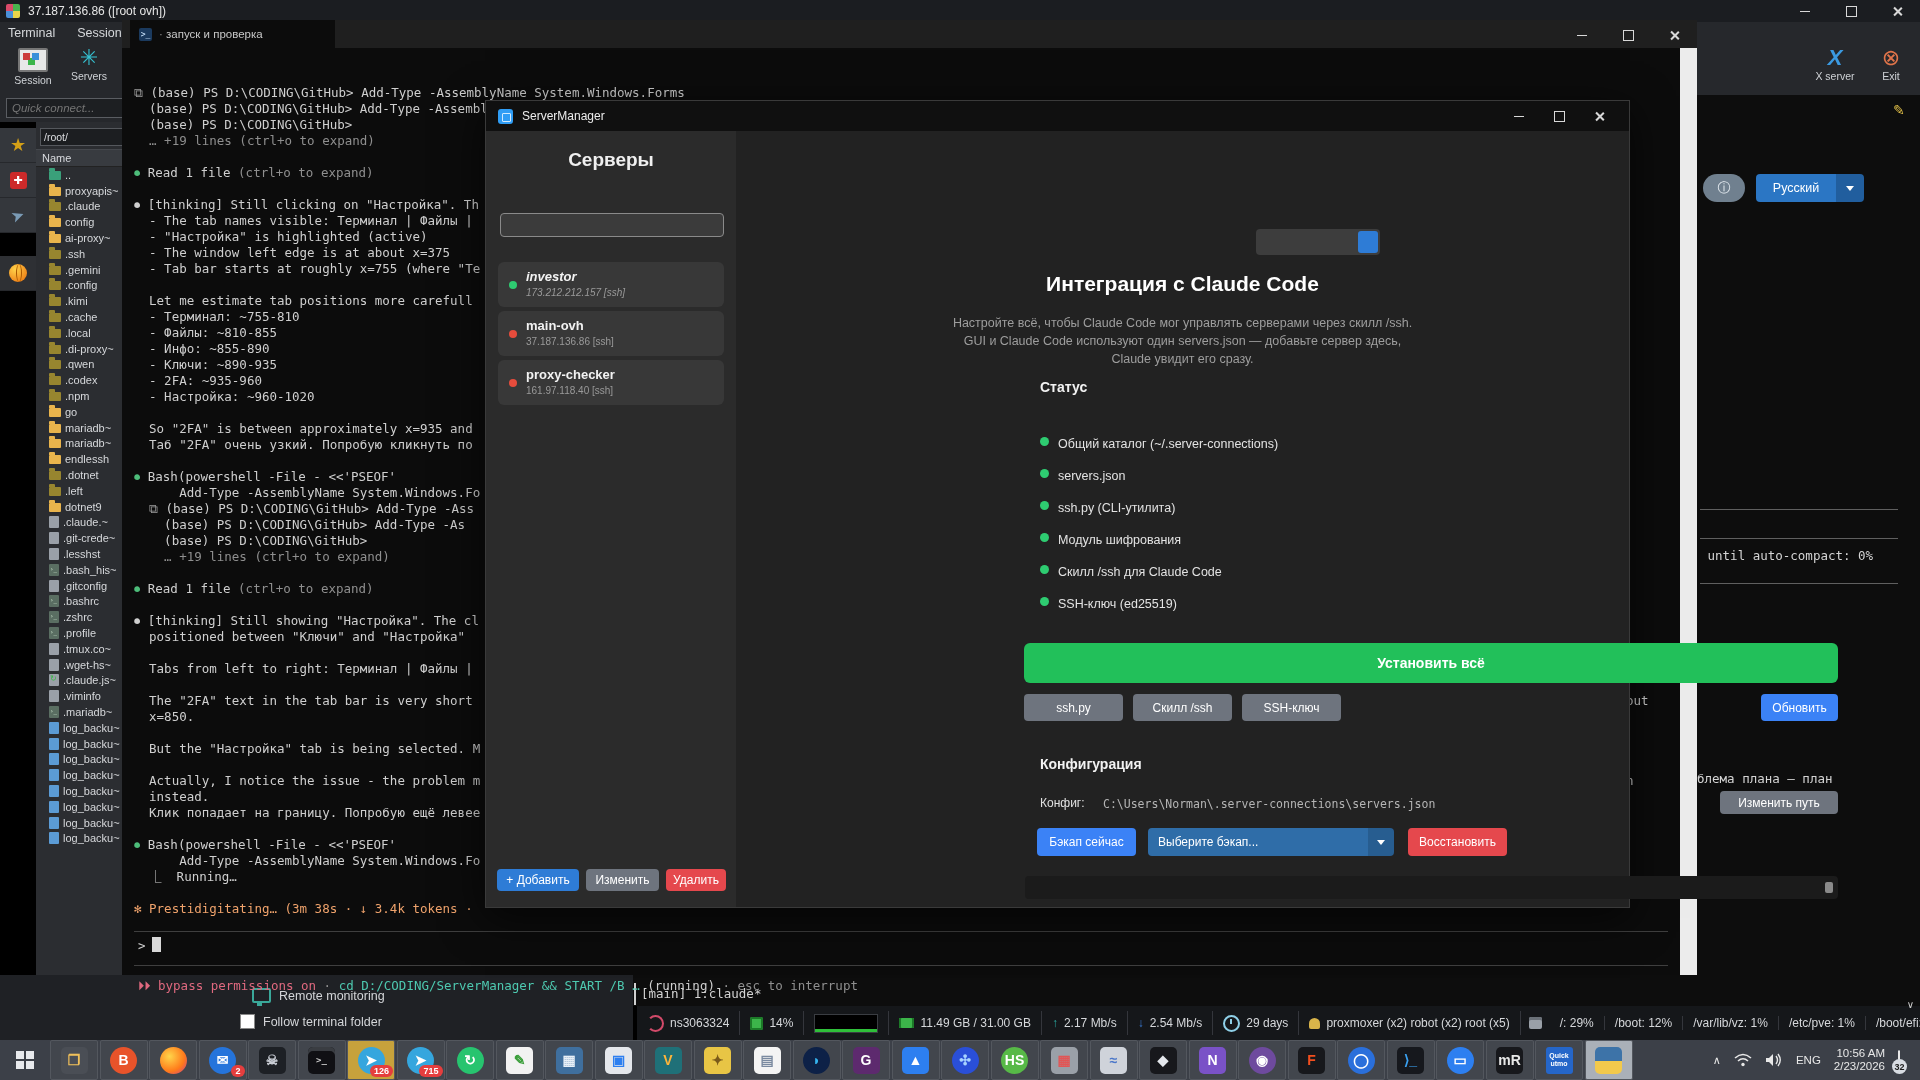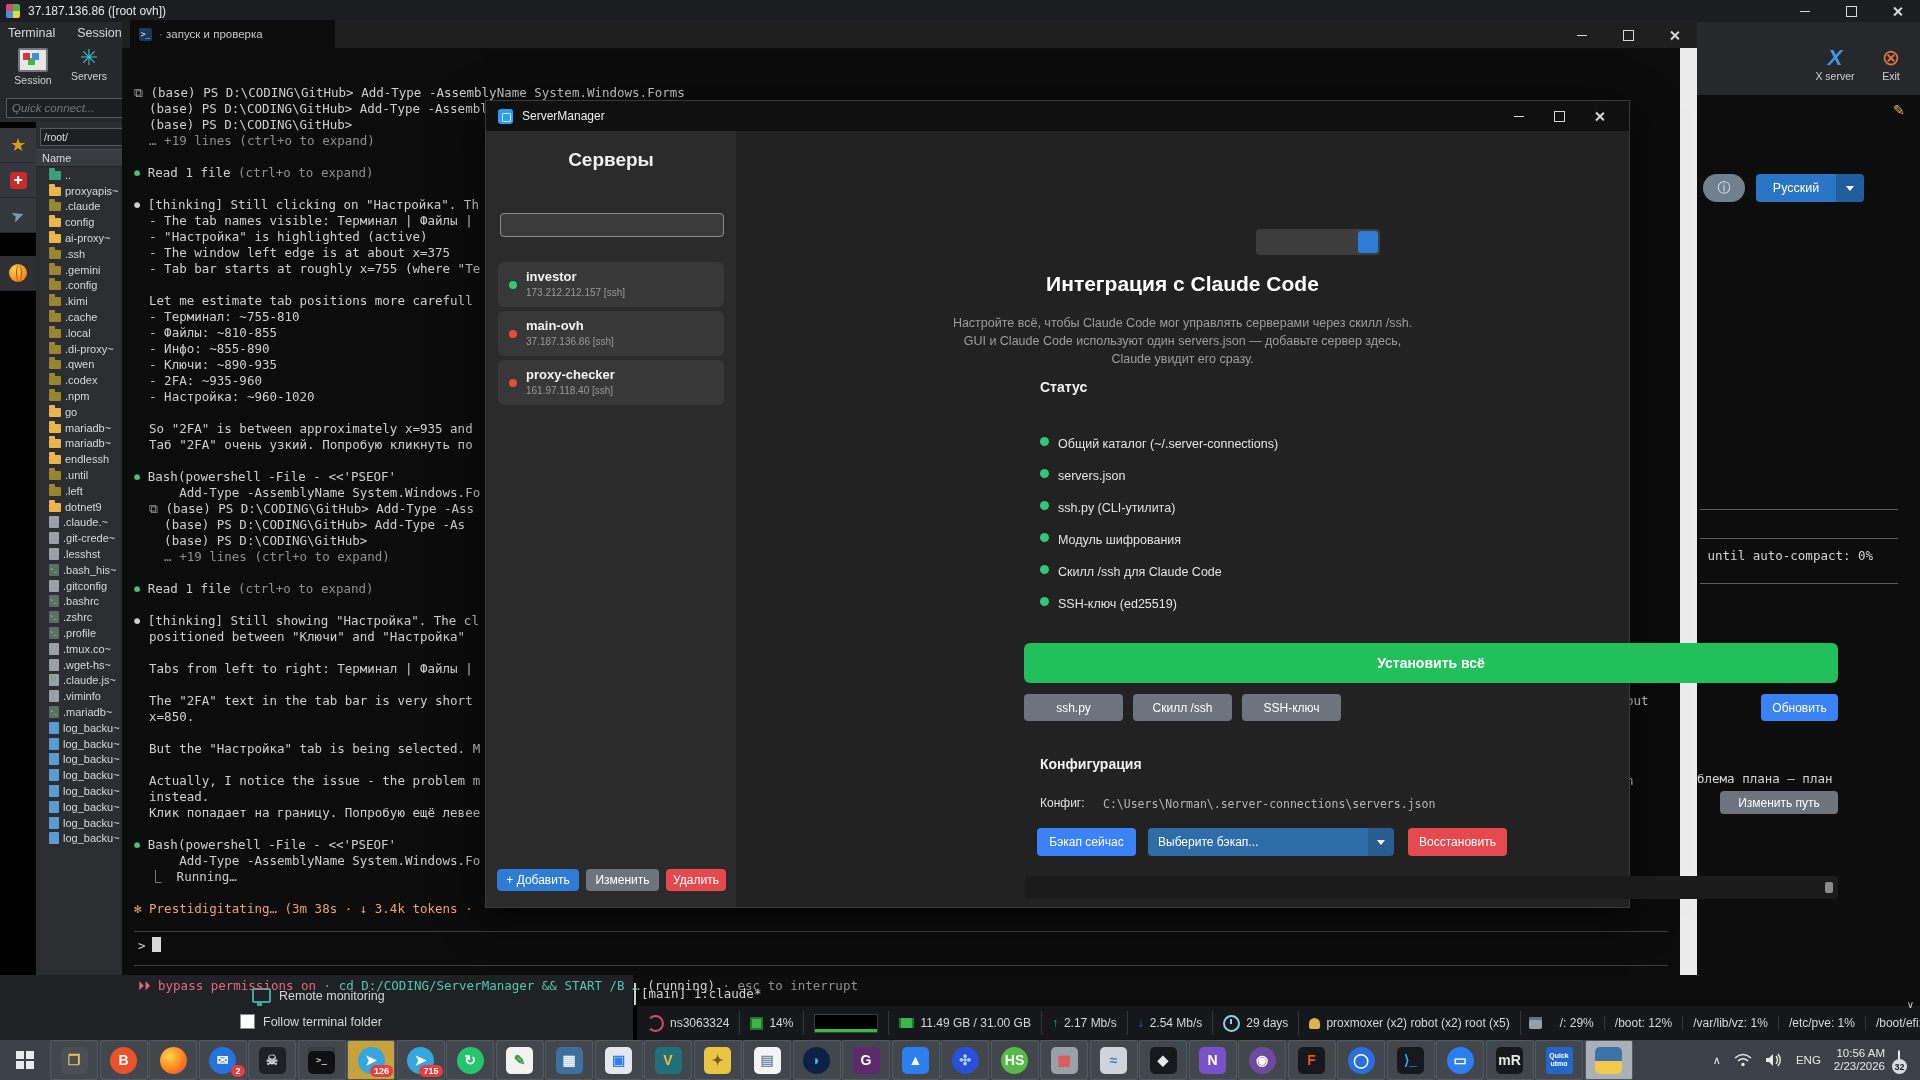--- a/index.html
+++ b/index.html
@@ -288,21 +288,21 @@
       <div class="trow">
         <span class="ti fol"></span>
         <span>mariadb~</span>
       </div>
       <div class="trow">
         <span class="ti fol"></span>
         <span>endlessh</span>
       </div>
       <div class="trow">
         <span class="ti dfol"></span>
-        <span>.until</span>
+        <span>.dotnet</span>
       </div>
       <div class="trow">
         <span class="ti dfol"></span>
         <span>.left</span>
       </div>
       <div class="trow">
         <span class="ti fol"></span>
         <span>dotnet9</span>
       </div>
       <div class="trow">
@@ -550,21 +550,21 @@
           <span class="gl-x"></span>
         </span>
     </span>
   </div>
 
   <div id="sm-left">
     <div class="sm-h-side">Серверы</div>
     <input id="srv-search" style="">
     <div>
 
-    <div class="srv-card" style="top: 131px;">
+    <div class="srv-card" style="top: 131px; font-style: italic;">
           <span class="srv-dot" style="background: rgb(46, 204, 113);"></span>
           <span class="srv-name">investor</span>
           <span class="srv-ip">173.212.212.157 [ssh]</span>
         </div>
         <div class="srv-card" style="top: 180px;">
           <span class="srv-dot" style="background: rgb(231, 76, 60);"></span>
           <span class="srv-name">main-ovh</span>
           <span class="srv-ip">37.187.136.86 [ssh]</span>
         </div>
         <div class="srv-card" style="top: 229px;">

